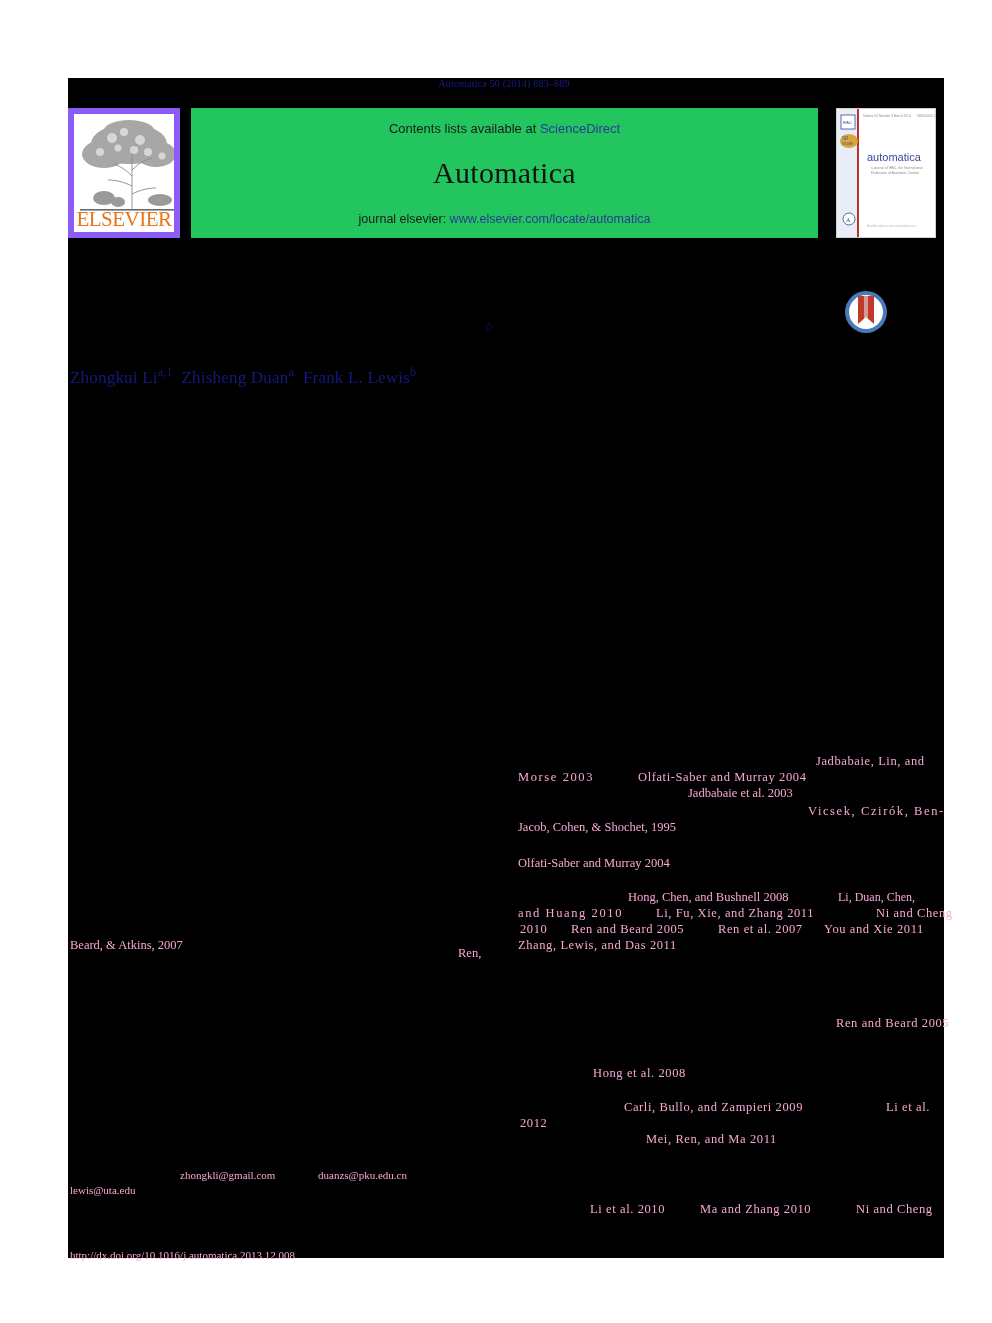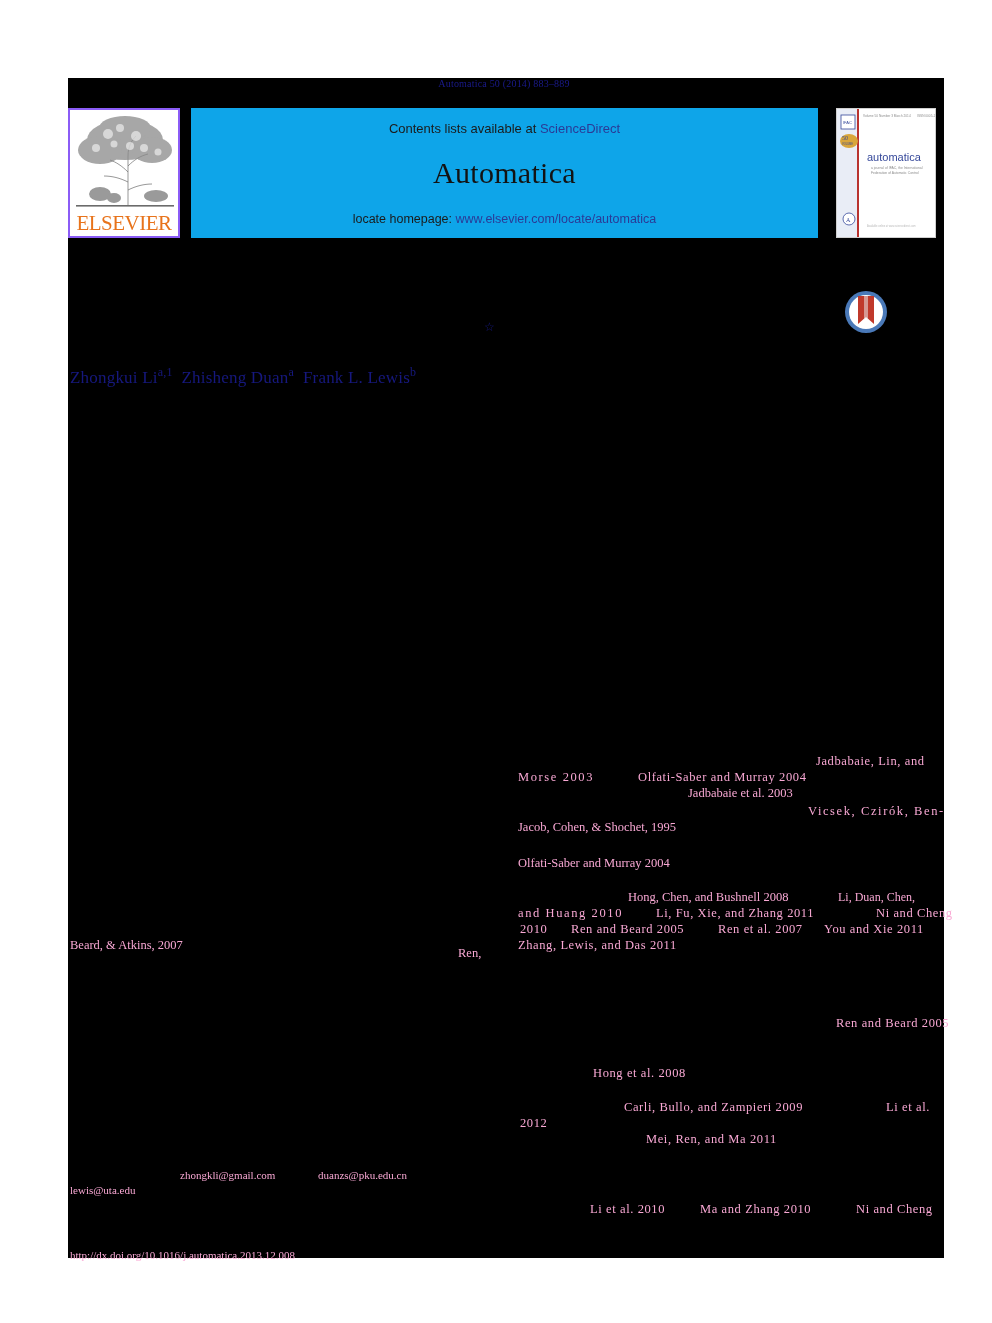--- a/index.html
+++ b/index.html
@@ -46,21 +46,21 @@
     width: 872px;
     height: 130px;
   }
   .elsevier-logo {
     position: absolute;
     left: 0px;
     top: 0px;
     width: 112px;
     height: 130px;
     background: #ffffff;
-    border: 2px solid #8b5cf6;
+    border: 6px solid #8b5cf6;
     box-sizing: border-box;
     overflow: hidden;
   }
   .elsevier-logo svg { display:block; }
   .elsevier-word {
     position: absolute;
     left: 0;
     bottom: 2px;
     width: 100%;
     text-align: center;
@@ -71,21 +71,21 @@
     font-weight: 400;
     line-height: 22px;
   }
 
   .sd-banner {
     position: absolute;
     left: 123px;
     top: 0px;
     width: 627px;
     height: 130px;
-    background: #0ea5e9;
+    background: #22c55e;
     text-align: center;
   }
   .sd-line {
     margin-top: 13px;
     font-family: "Liberation Sans", sans-serif;
     font-size: 13px;
     color: #1b1b1b;
   }
   .sd-link { color: #2b3a96; }
   .journal-title {
@@ -204,21 +204,21 @@
       </svg>
       <div class="elsevier-word">ELSEVIER</div>
     </div>
 
     <div class="sd-banner">
       <div class="sd-line">
         <span>Contents lists available at </span><span class="sd-link">ScienceDirect</span>
       </div>
       <div class="journal-title">Automatica</div>
       <div class="homepage-line">
-        <span>locate homepage: </span><span class="homepage-url">www.elsevier.com/locate/automatica</span>
+        <span>journal elsevier: </span><span class="homepage-url">www.elsevier.com/locate/automatica</span>
       </div>
     </div>
 
     <div class="cover-thumb">
       <svg width="98" height="128" viewBox="0 0 98 128">
         <rect x="0" y="0" width="98" height="128" fill="#ffffff"></rect>
         <rect x="0" y="0" width="22" height="128" fill="#e9edf6"></rect>
         <rect x="20" y="0" width="2" height="128" fill="#b9332f"></rect>
         <rect x="22" y="0" width="76" height="14" fill="#ffffff"></rect>
         <g fill="#8d8d8d" font-family="Liberation Sans, sans-serif" font-size="3.2">

